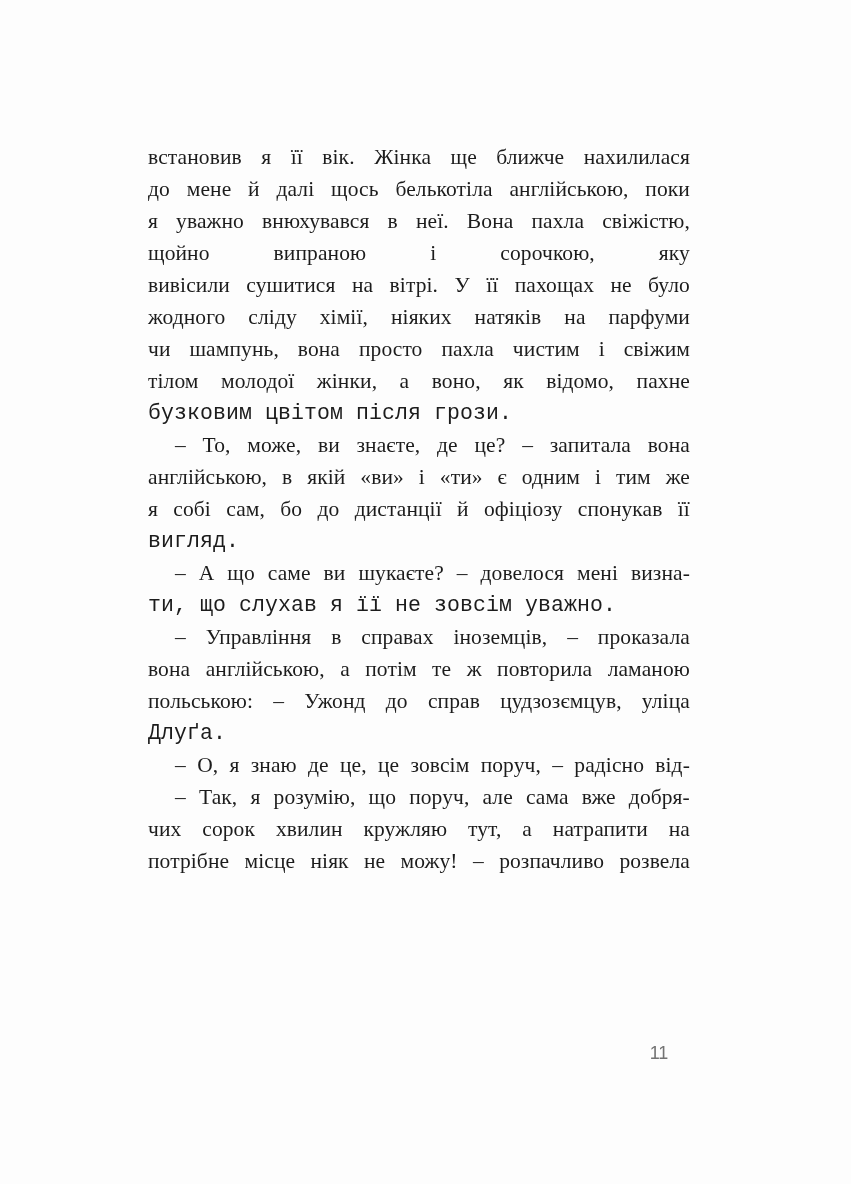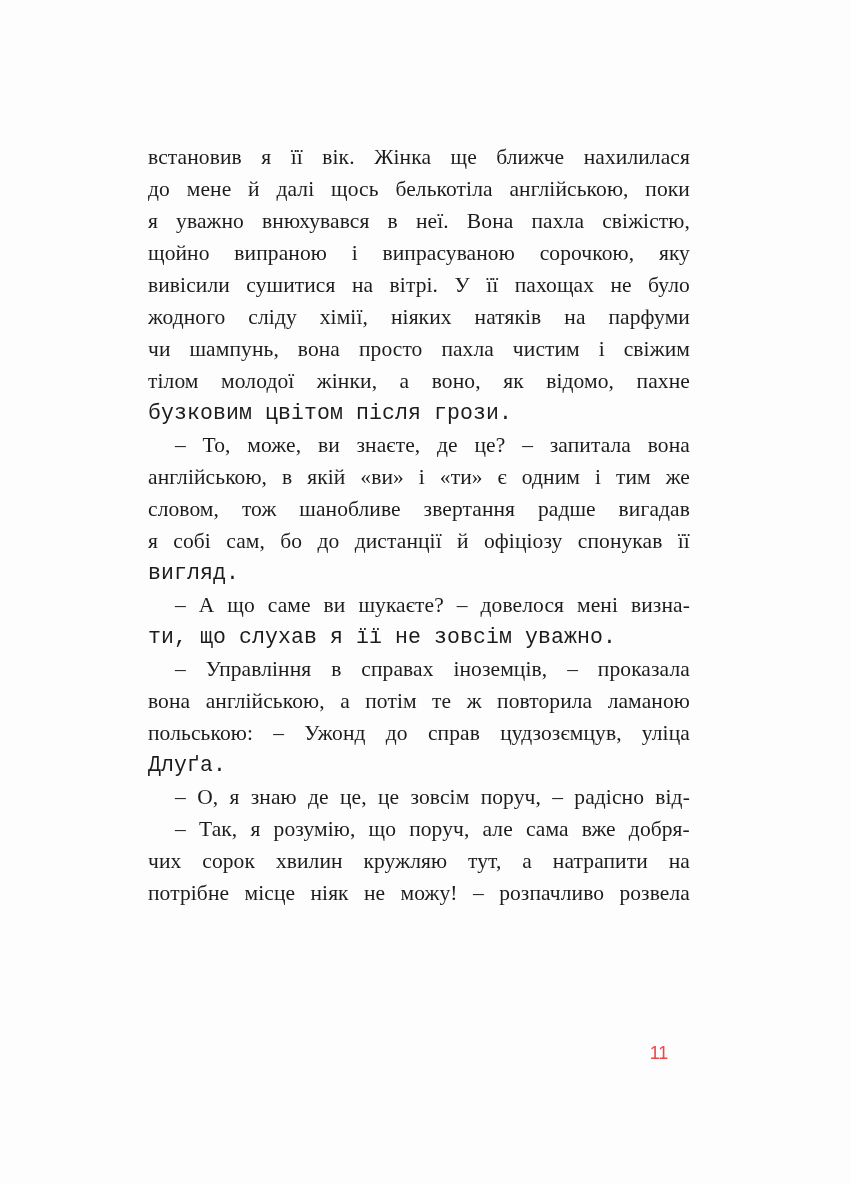--- a/index.html
+++ b/index.html
@@ -93,21 +93,20 @@
         <span>в</span>
         <span>неї.</span>
         <span>Вона</span>
         <span>пахла</span>
         <span>свіжістю,</span>
       </div>
       <div class="line justify">
         <span>щойно</span>
         <span>випраною</span>
         <span>і</span>
-        <span>випрасуваною</span>
         <span>сорочкою,</span>
         <span>яку</span>
       </div>
       <div class="line justify">
         <span>вивісили</span>
         <span>сушитися</span>
         <span>на</span>
         <span>вітрі.</span>
         <span>У</span>
         <span>її</span>
@@ -164,28 +163,20 @@
         <span>«ви»</span>
         <span>і</span>
         <span>«ти»</span>
         <span>є</span>
         <span>одним</span>
         <span>і</span>
         <span>тим</span>
         <span>же</span>
       </div>
       <div class="line justify">
-        <span>словом,</span>
-        <span>тож</span>
-        <span>шанобливе</span>
-        <span>звертання</span>
-        <span>радше</span>
-        <span>вигадав</span>
-      </div>
-      <div class="line justify">
         <span>я</span>
         <span>собі</span>
         <span>сам,</span>
         <span>бо</span>
         <span>до</span>
         <span>дистанції</span>
         <span>й</span>
         <span>офіціозу</span>
         <span>спонукав</span>
         <span>її</span>
@@ -273,14 +264,14 @@
         <span>потрібне</span>
         <span>місце</span>
         <span>ніяк</span>
         <span>не</span>
         <span>можу!</span>
         <span>–</span>
         <span>розпачливо</span>
         <span>розвела</span>
       </div>
     </div>
-  <div class="page-number" style="color: #ef4444;">11</div>
+  <div class="page-number" style="color: #737373;">11</div>
 </div>
 
 </body></html>

